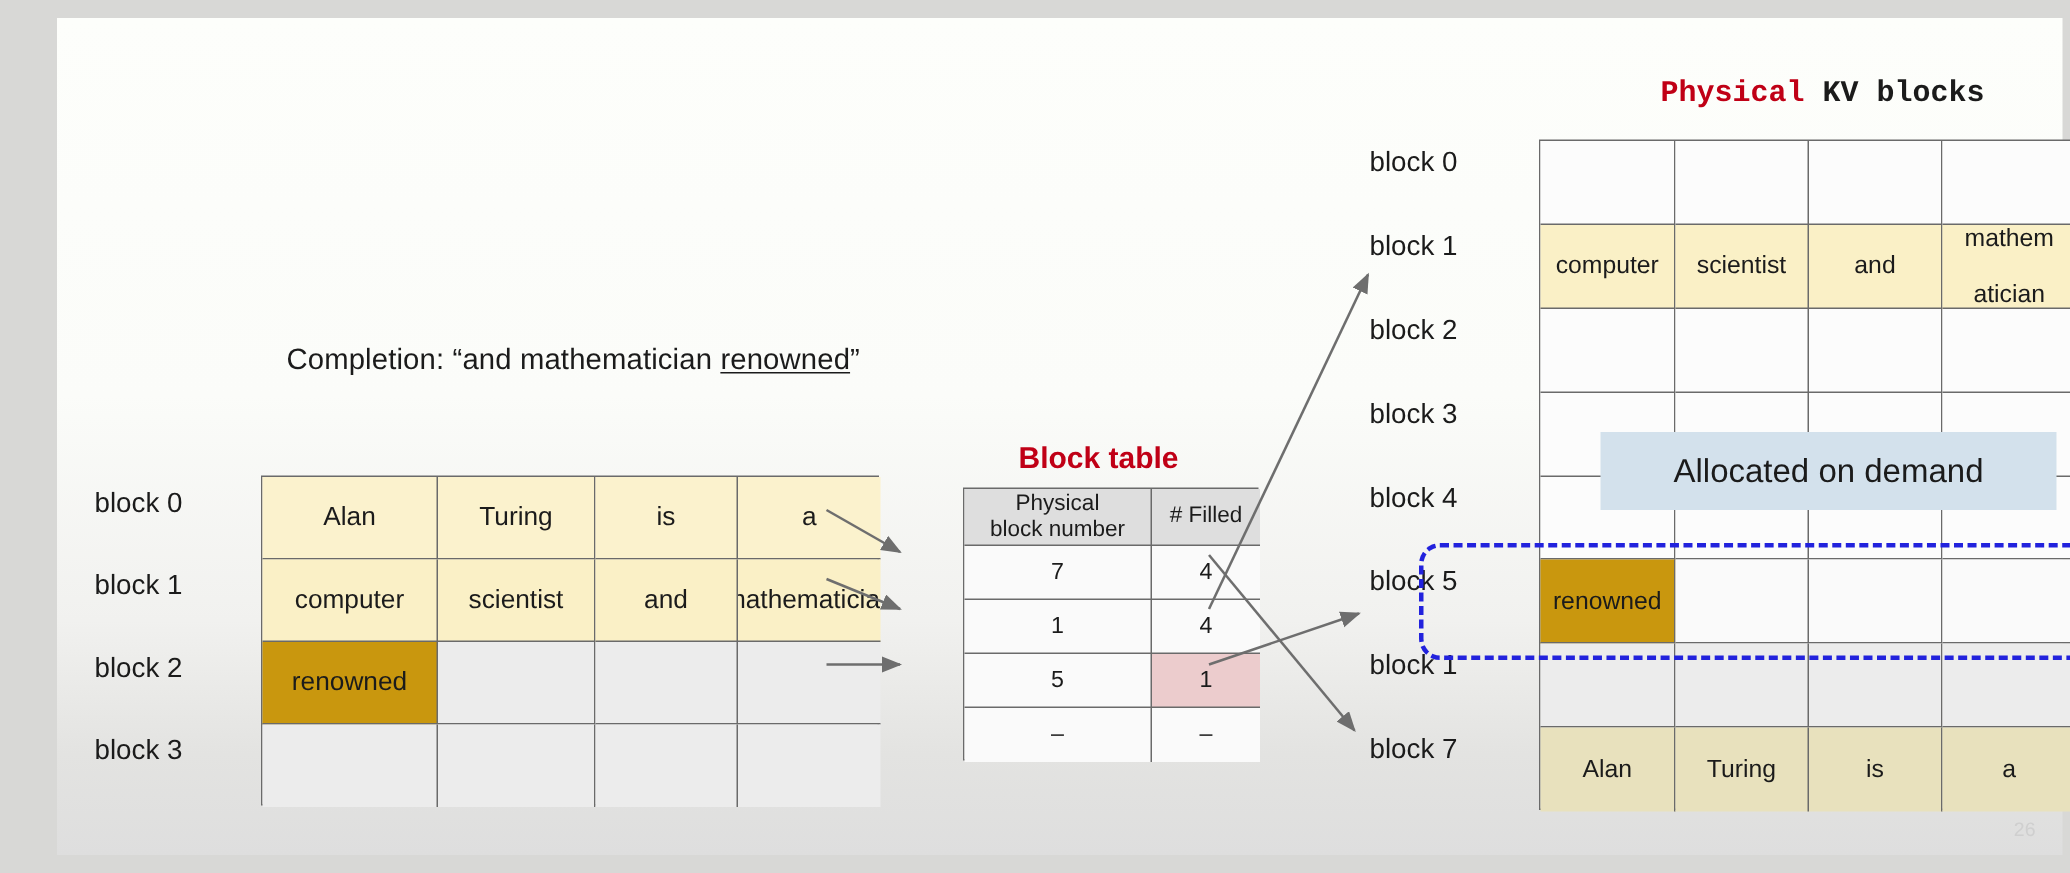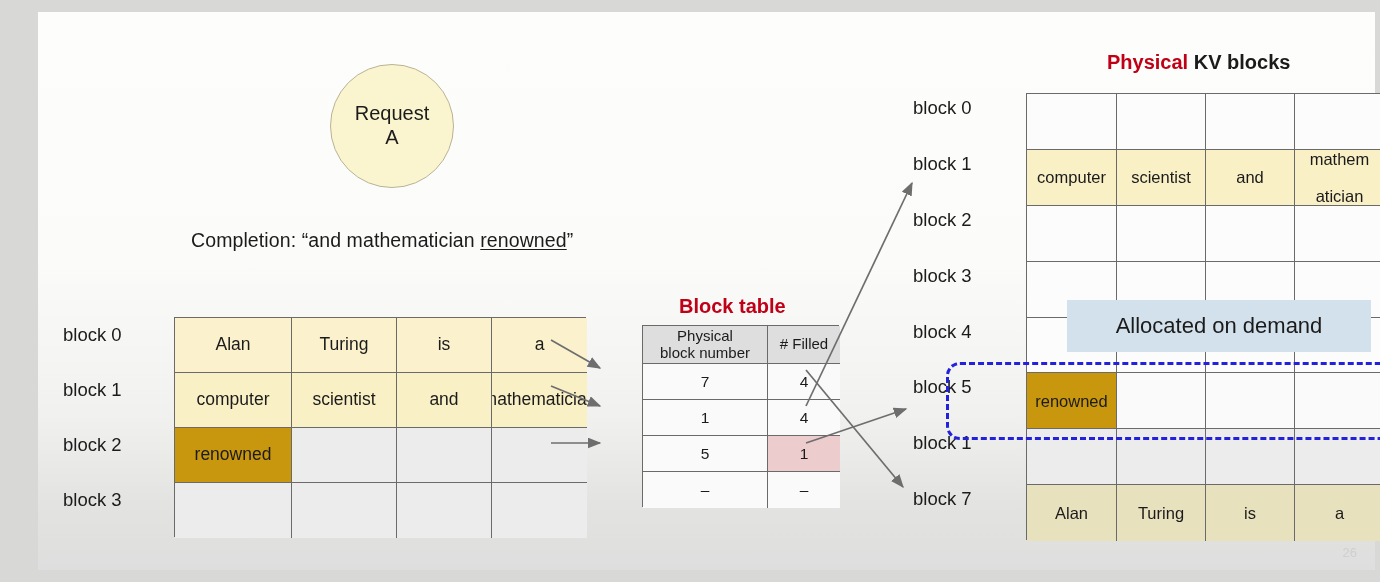--- a/index.html
+++ b/index.html
@@ -67,21 +67,21 @@
   .sec-title {
     position: absolute;
     font-size: 20px;
     font-weight: bold;
     color: #1b1b1b;
     white-space: nowrap;
   }
   .sec-title .red { color: #c00016; }
   #logical-title  { left: 260px; top: 270px; }
   #blocktable-title { left: 641px; top: 283px; }
-  #physical-title { left: 1069px; top: 39px; }
+  #physical-title { left: 1069px; top: 39px; font-family: Liberation Mono, monospace; }
 
   
   .grid {
     position: absolute;
     border: 1.6px solid #6a6a6a;
     box-sizing: border-box;
     display: grid;
   }
   .cell {
     border-right: 1.4px solid #6a6a6a;
@@ -139,21 +139,21 @@
   #physical-grid {
     left: 988px; top: 81px; width: 357px; height: 447px;
     grid-template-columns: 90px 89px 89px 89px;
     grid-template-rows: repeat(8, 55.875px);
   }
   #physical-grid .cell { font-size: 16.5px; }
 
   
   #allocated-box {
     position: absolute;
-    left: 1029px; top: 288px;
+    left: 1029px; top: 276px;
     width: 304px; height: 52px;
     background: #d3e1ec;
     display: flex; align-items: center; justify-content: center;
     font-size: 22px;
     color: #1b1b1b;
     z-index: 6;
   }
 
   
   #dashed-highlight {
@@ -183,24 +183,20 @@
     font-size: 13px;
     color: #cfcfcf;
   }
 </style>
 </head>
 <body>
 
 <div id="root">
   <div id="slide">
 
-    <div id="request-circle">
-      <span>Request</span>
-      <span>A</span>
-    </div>
 
     <div class="lbl" id="completion-line">
       <span>Completion: “and mathematician </span><span class="u-underline">renowned</span><span>”</span>
     </div>
 
     <div class="sec-title" id="blocktable-title">
       <span class="red">Block table</span>
     </div>
     <div class="sec-title" id="physical-title">
       <span class="red">Physical</span><span> KV blocks</span>

